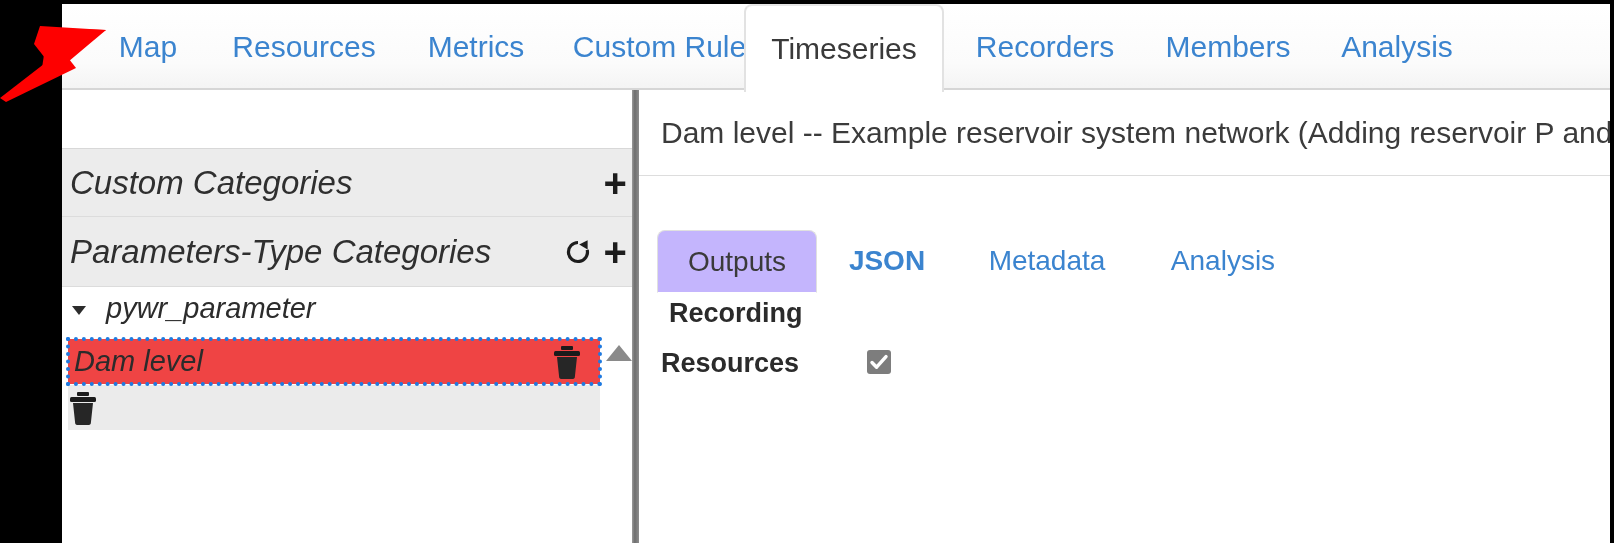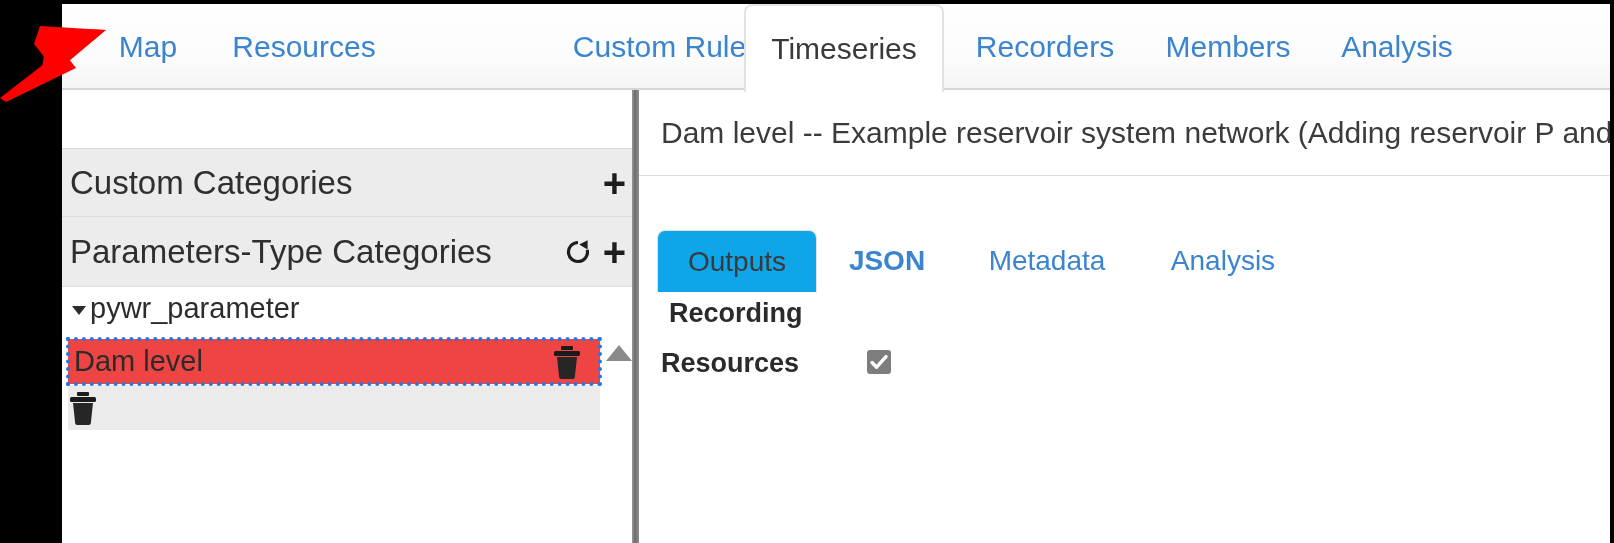--- a/index.html
+++ b/index.html
@@ -88,20 +88,21 @@
 
   
   .left-panel {
     position: absolute;
     left: 0; top: 86px;
     width: 572px;
     height: 453px;
     background: #ffffff;
     border-right: 1px solid #d9d9d9;
     box-sizing: border-box;
+    font-style: italic;
   }
   .lp-blank {
     position: absolute;
     left: 0; top: 0;
     width: 572px; height: 59px;
     background: #ffffff;
     border-bottom: 1px solid #d8d8d8;
     box-sizing: border-box;
   }
   .cat-row {
@@ -147,21 +148,21 @@
   }
 
   .tree-node {
     position: absolute;
     left: 10px;
     top: 202px;
     font-size: 29px;
     color: #2c2c2c;
     display: flex;
     align-items: center;
-    gap: 4px;
+    gap: 20px;
     cursor: pointer;
     white-space: nowrap;
   }
   .tri-down {
     width: 0; height: 0;
     border-left: 7px solid transparent;
     border-right: 7px solid transparent;
     border-top: 9px solid #2c2c2c;
     display: inline-block;
     margin-top: 4px;
@@ -277,21 +278,21 @@
     height: 62px;
     line-height: 62px;
     font-size: 28px;
     color: #3b84cf;
     text-align: center;
     white-space: nowrap;
     cursor: pointer;
   }
   .itab.active {
     color: #3a3a3a;
-    background: #0ea5e9;
+    background: #c4b5fd;
     border: 1px solid #e0e0e0;
     border-bottom: 1px solid #ffffff;
     border-top-left-radius: 8px;
     border-top-right-radius: 8px;
     box-sizing: border-box;
     height: 63px;
     z-index: 3;
   }
 
   .form-area {
@@ -336,20 +337,21 @@
 </head>
 <body>
 
 <div id="screen">
 
   <div class="app">
 
     <div class="tabstrip" id="main-tabs">
         <div class="tab" style="left: 26px; width: 120px;">Map</div>
         <div class="tab" style="left: 146px; width: 192px;">Resources</div>
+        <div class="tab" style="left: 338px; width: 152px;">Metrics</div>
         <div class="tab" style="left: 490px; width: 230px;">Custom Rules</div>
         <div class="tab active" style="left: 682px; width: 200px;">Timeseries</div>
         <div class="tab" style="left: 888px; width: 190px;">Recorders</div>
         <div class="tab" style="left: 1078px; width: 176px;">Members</div>
         <div class="tab" style="left: 1254px; width: 162px;">Analysis</div>
       </div>
 
     <div class="left-panel">
 
       <div class="lp-blank"></div>

